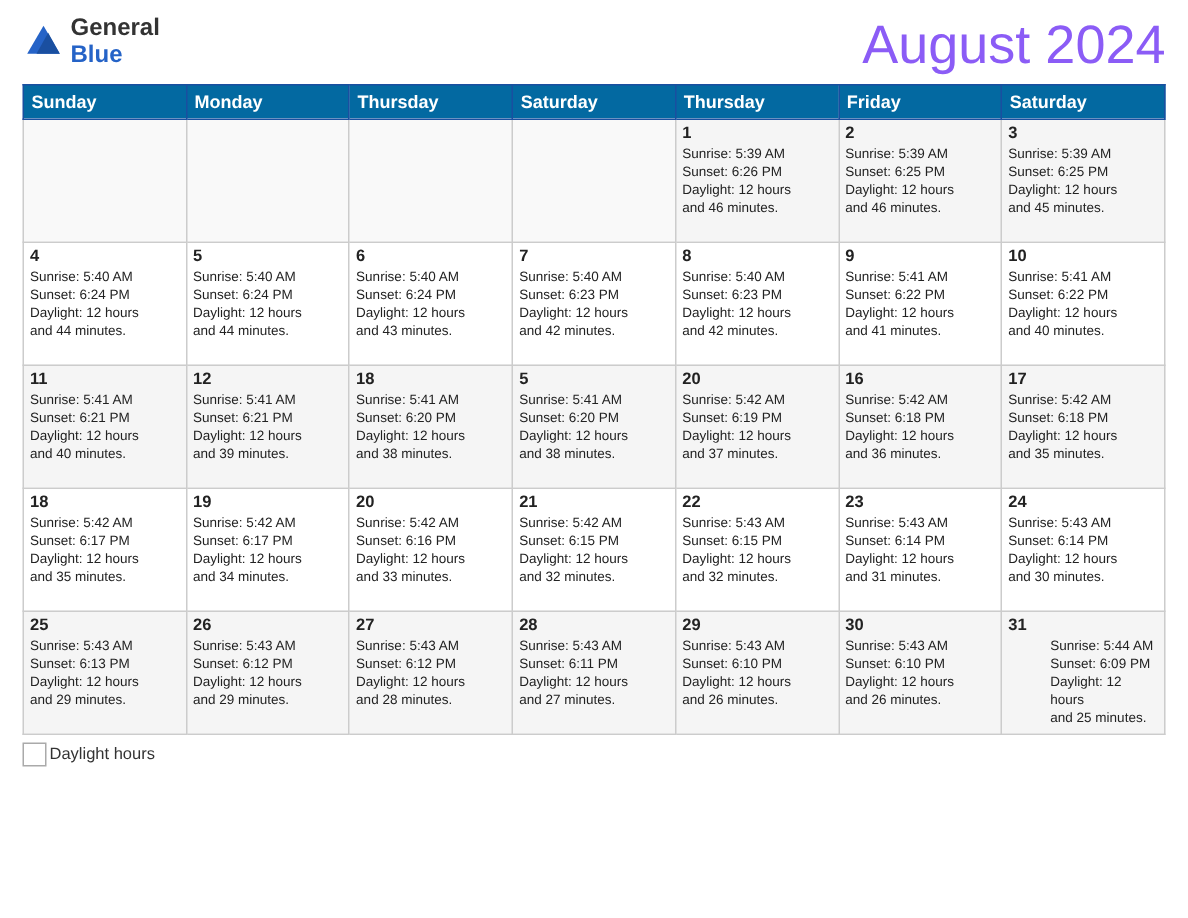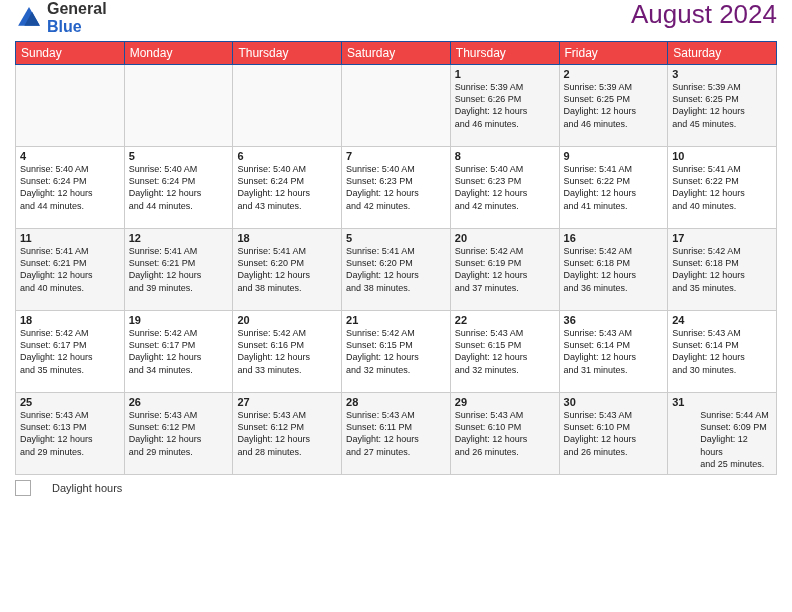--- a/index.html
+++ b/index.html
@@ -6,21 +6,21 @@
     body {
       font-family: Arial, sans-serif;
       background: #fff;
       width: 792px;
       height: 612px;
       overflow: hidden;
     }
     .page {
       width: 792px;
       height: 460px;
-      padding: 0 15px 10px 15px;
+      padding: 10px 15px 10px 15px;
       display: flex;
       flex-direction: column;
     }
     .header {
       display: flex;
       align-items: flex-start;
       justify-content: space-between;
       margin-bottom: 6px;
     }
     .logo {
@@ -29,43 +29,43 @@
       gap: 4px;
     }
     .logo-icon {
       width: 28px;
       height: 28px;
     }
     .title-block {
       text-align: right;
     }
     .main-title {
-      font-size: 26px;
+      font-size: 36px;
       font-weight: normal;
-      color: #701a75;
+      color: #8b5cf6;
       line-height: 1.1;
     }
     .subtitle {
       font-size: 14px;
       color: #444;
     }
     .calendar {
       flex: 1;
       border: 1px solid #aaa;
       border-collapse: collapse;
       width: 100%;
       table-layout: fixed;
     }
     .calendar th {
-      background-color: #ef4444;
+      background-color: #0369a1;
       color: #fff;
       text-align: left;
       padding: 4px 5px;
       font-size: 12px;
-      font-weight: normal;
+      font-weight: bold;
       border: 1px solid #1a4fa0;
     }
     .calendar td {
       vertical-align: top;
       border: 1px solid #ccc;
       padding: 3px 4px;
       font-size: 9.5px;
       color: #222;
       background: #fff;
       height: 82px;
@@ -86,21 +86,21 @@
       font-size: 9px;
       line-height: 1.35;
       color: #222;
     }
     .empty-cell {
       background: #f9f9f9 !important;
     }
     .footer {
       display: flex;
       align-items: center;
-      gap: 21px;
+      gap: 2px;
       margin-top: 5px;
       font-size: 11px;
       color: #333;
     }
     .footer-box {
       width: 16px;
       height: 16px;
       background: #fff;
       border: 1px solid #aaa;
       display: inline-block;
@@ -301,21 +301,21 @@
 and 32 minutes.</div>
           </td>
           <td>
             <span class="day-num">22</span>
             <div class="day-info" style="white-space: pre-line;">Sunrise: 5:43 AM
 Sunset: 6:15 PM
 Daylight: 12 hours
 and 32 minutes.</div>
           </td>
           <td>
-            <span class="day-num">36</span>
+            <span class="day-num">23</span>
             <div class="day-info" style="white-space: pre-line;">Sunrise: 5:43 AM
 Sunset: 6:14 PM
 Daylight: 12 hours
 and 31 minutes.</div>
           </td>
           <td>
             <span class="day-num">24</span>
             <div class="day-info" style="white-space: pre-line;">Sunrise: 5:43 AM
 Sunset: 6:14 PM
 Daylight: 12 hours

